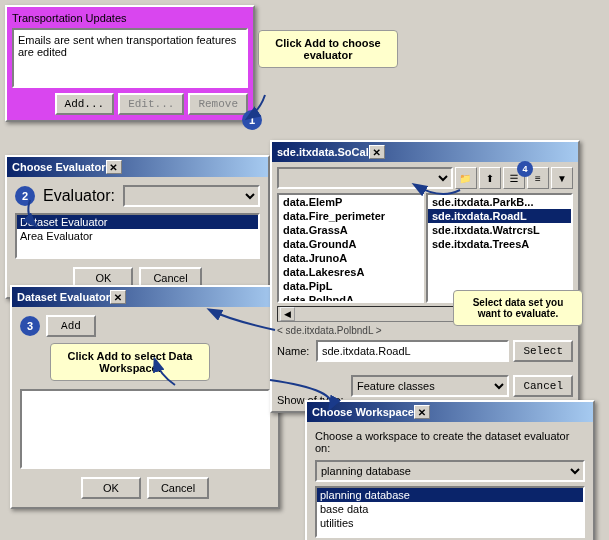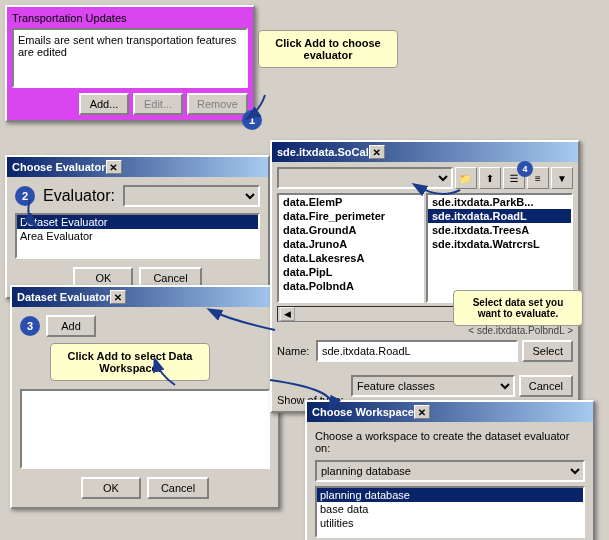--- a/index.html
+++ b/index.html
@@ -63,20 +63,21 @@
       justify-content: center;
     }
 
     .win-button:disabled, .win-button.disabled {
       color: #808080;
     }
 
     .win-button.small {
       min-width: 50px;
       padding: 2px 8px;
+      font-family: Liberation Mono, monospace;
     }
 
     .textbox {
       background: white;
       border: 2px solid;
       border-color: #808080 #ffffff #ffffff #808080;
       padding: 2px 4px;
       font-size: 11px;
       font-family: 'Tahoma', 'Arial', sans-serif;
       height: 22px;
@@ -328,40 +329,41 @@
     </div>
 
     <div class="callout" style="position:absolute; right:-5px; top:148px; width:130px; font-size:10px; font-weight:bold; z-index:10;">
       <span>Select data set you want to evaluate.</span>
     </div>
 
     <div class="two-col-list" style="margin-bottom:3px;">
       <div class="col file-list" style="height:110px; overflow-y:auto;">
         <div class="file-list-item">data.ElemP</div>
         <div class="file-list-item">data.Fire_perimeter</div>
+        <div class="file-list-item">data.GrassA</div>
         <div class="file-list-item">data.GroundA</div>
         <div class="file-list-item">data.JrunoA</div>
         <div class="file-list-item">data.LakesresA</div>
         <div class="file-list-item">data.PipL</div>
         <div class="file-list-item">data.PolbndA</div>
       </div>
       <div class="col file-list" style="height:110px; overflow-y:auto;">
         <div class="file-list-item">sde.itxdata.ParkB...</div>
         <div class="file-list-item selected">sde.itxdata.RoadL</div>
+        <div class="file-list-item">sde.itxdata.WatrcrsL</div>
         <div class="file-list-item">sde.itxdata.TreesA</div>
-        <div class="file-list-item">sde.itxdata.WatrcrsL</div>
       </div>
     </div>
 
     <div style="background:#d4d0c8; border:1px inset #808080; height:16px; display:flex; align-items:center; padding:0 2px; margin-bottom:3px; font-size:10px;">
       <button style="background:#d4d0c8; border:1px outset; padding:0 3px; font-size:9px; cursor:pointer; height:14px;">◀</button>
       <div style="flex:1;"></div>
       <button style="background:#d4d0c8; border:1px outset; padding:0 3px; font-size:9px; cursor:pointer; height:14px;">▶</button>
     </div>
-    <div style="font-size:10px; text-align:right; margin-bottom:4px; color:#444;">
+    <div style="font-size:10px; text-align:left; margin-bottom:4px; color:#444;">
       &lt; sde.itxdata.PolbndL &gt;
     </div>
 
     <div style="display:flex; align-items:center; gap:4px; margin-bottom:4px;">
       <span style="font-size:11px; min-width:35px;">Name:</span>
       <input class="textbox" type="text" style="flex: 1 1 0%; height: 22px;" value="sde.itxdata.RoadL">
       <button class="win-button small">Select</button>
     </div>
 
     <div style="display:flex; align-items:center; gap:4px;">

